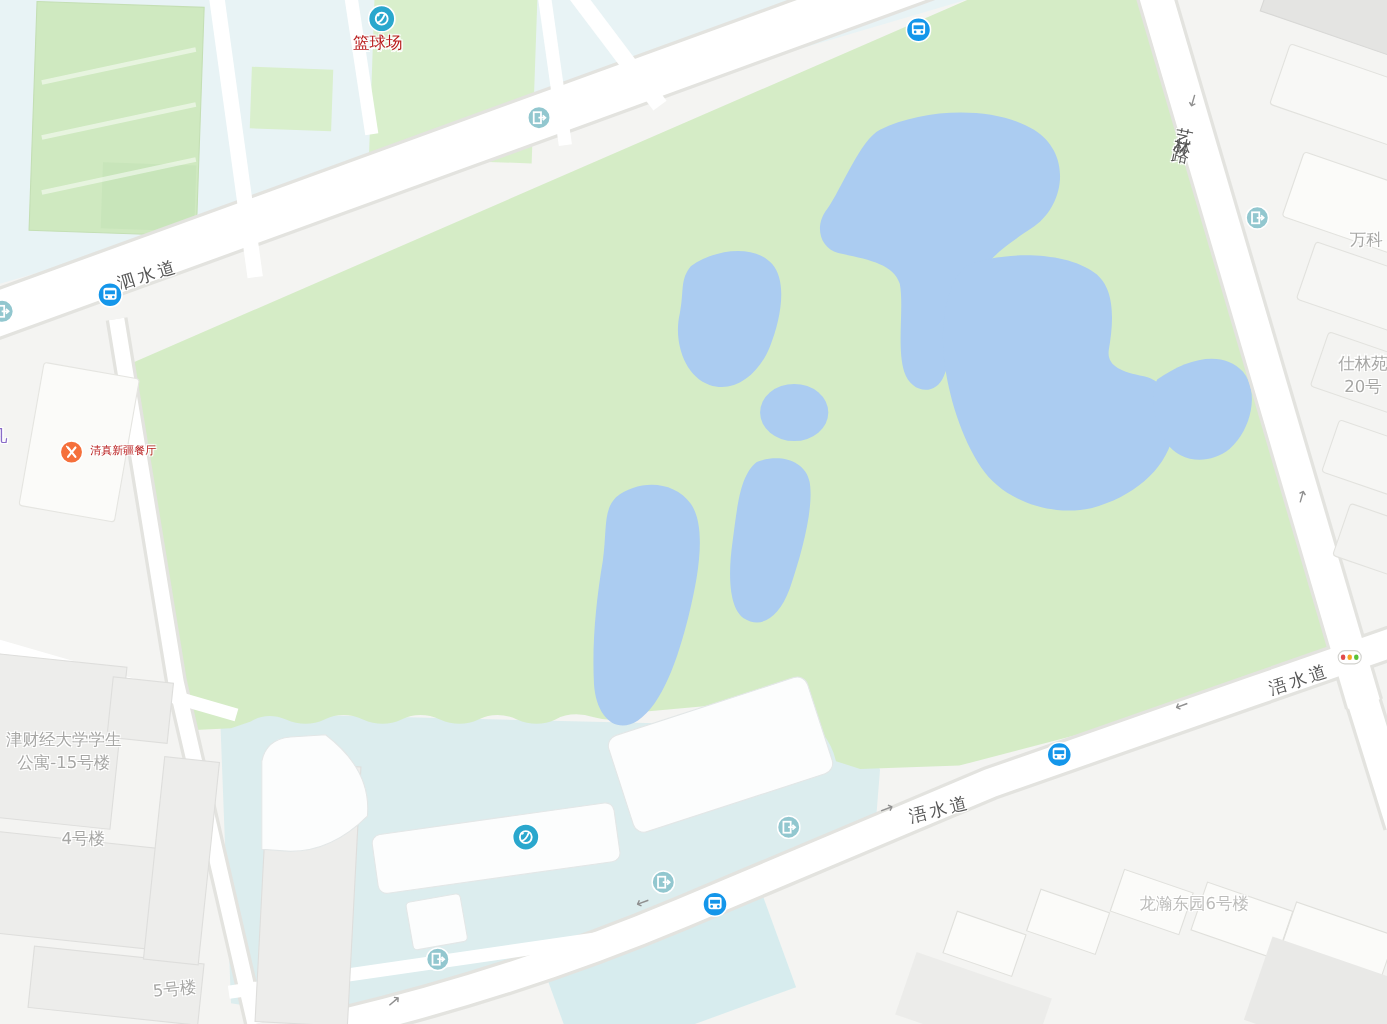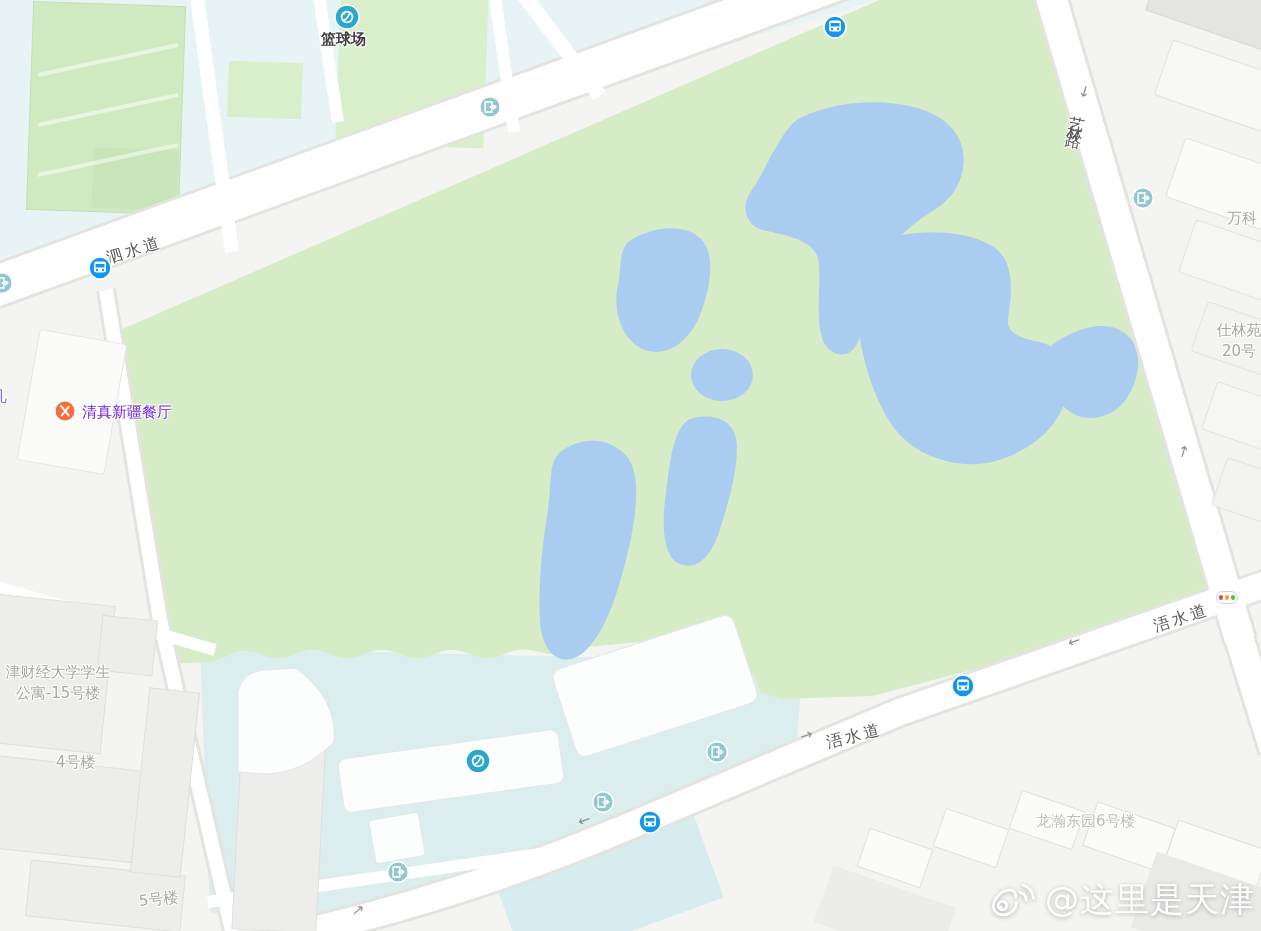--- a/index.html
+++ b/index.html
@@ -14,22 +14,22 @@
   .halo{
     text-shadow:-1px -1px 0 #fff,1px -1px 0 #fff,-1px 1px 0 #fff,1px 1px 0 #fff,0 0 3px #fff;
     white-space:nowrap;
   }
   .road-lbl{font-size:16px;color:#565656;letter-spacing:3px;}
   .road-lbl-v{
     font-size:16px;color:#565656;writing-mode:vertical-rl;letter-spacing:9px;
   }
   .gray-lbl{font-size:15px;color:#a6a6a4;line-height:21px;text-align:center;}
   .faint-lbl{font-size:15px;color:#bcbcba;text-align:right;}
-  .teal-lbl{font-size:15px;color:#404040;font-weight:700;line-height:20px;text-align:center;}
-  .orange-lbl{font-size:15px;color:#6d28d9;font-weight:500;}
+  .teal-lbl{font-size:15px;color:#b91c1c;font-weight:400;line-height:20px;text-align:center;}
+  .orange-lbl{font-size:10px;color:#b91c1c;font-weight:500;}
   .purple-lbl{font-size:16px;color:#8a6cc8;}
   .arrow{position:absolute;font-size:15px;color:#8f8f8f;line-height:1;}
   .icon{position:absolute;}
   .icon svg{display:block;}
   .traffic-light{
     position:absolute;width:22px;height:13px;background:#fff;border:1px solid #d2d2ce;
     border-radius:7px;display:flex;align-items:center;justify-content:center;gap:1.5px;
     box-sizing:border-box;
   }
   .traffic-light i{width:4.5px;height:4.5px;border-radius:50%;display:block;}
@@ -282,20 +282,14 @@
   </div>
   <div class="abs gray-lbl" style="left:-6px;top:662px;width:128px;">
     <div class="halo">津财经大学学生</div>
     <div class="halo">公寓-15号楼</div>
   </div>
   <div class="abs gray-lbl halo" style="left:56px;top:752px;">4号楼</div>
   <div class="abs gray-lbl halo" style="left:139px;top:889px;transform:rotate(-6deg);">5号楼</div>
   <div class="abs faint-lbl halo" style="left:1036px;top:812px;">龙瀚东园6号楼</div>
   <div class="abs purple-lbl halo" style="left:-9px;top:387px;">凡</div>
 
-  <div id="watermark">
-    <svg width="46" height="40" viewBox="0 0 54 46">
-        <use href="#sym-weibo"></use>
-      </svg>
-    <span class="wm-text">@这里是天津</span>
-  </div>
 
 </div>
 
 </body></html>

